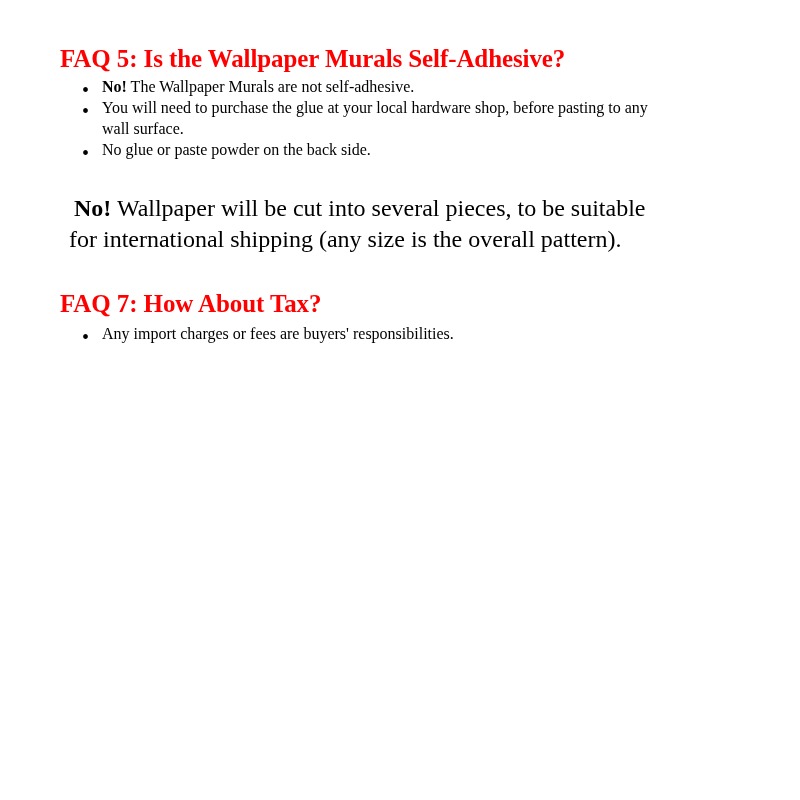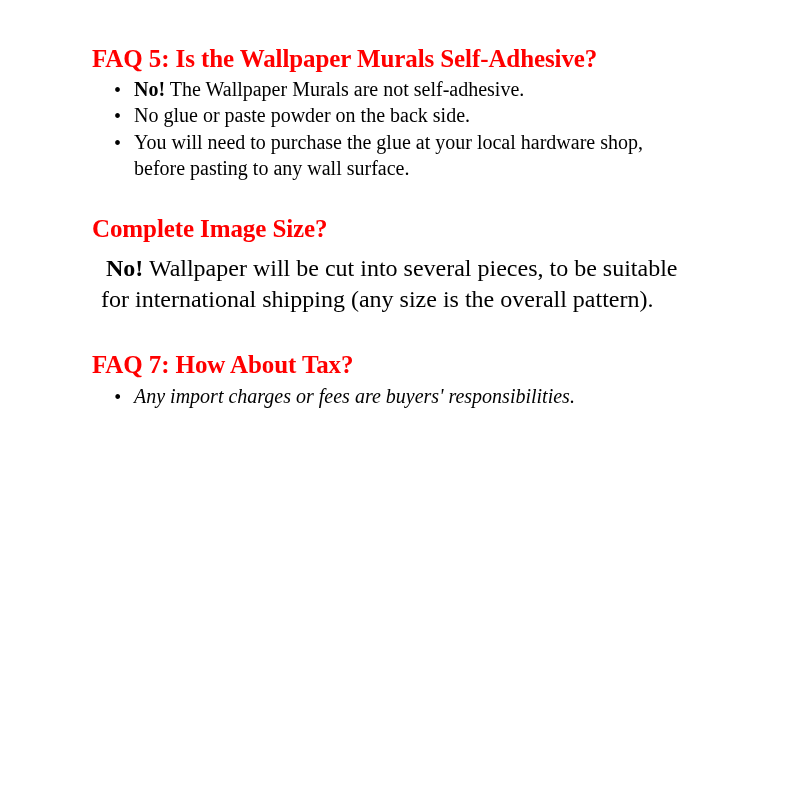--- a/index.html
+++ b/index.html
@@ -12,21 +12,21 @@
     background: #ffffff;
     font-family: "Liberation Serif", serif;
     color: #000000;
     overflow: hidden;
   }
   .page {
     position: relative;
     width: 800px;
     height: 800px;
     box-sizing: border-box;
-    padding: 44px 60px 0 92px;
+    padding: 44px 60px 0 60px;
   }
   .faq-block {
     margin: 0 0 30px 0;
   }
   .faq-heading {
     color: #ff0000;
     font-weight: bold;
     font-size: 25px;
     line-height: 1.22;
     margin: 0 0 2px 0;
@@ -35,21 +35,21 @@
   .faq-heading .heading-line {
     display: block;
   }
   ul.faq-list {
     list-style: none;
     margin: 0;
     padding: 0;
   }
   ul.faq-list li {
     position: relative;
-    font-size: 20px;
+    font-size: 16px;
     line-height: 1.29;
     padding-left: 42px;
     margin: 0 0 1px 0;
     max-width: 560px;
   }
   ul.faq-list li::before {
     content: "\2022";
     position: absolute;
     left: 22px;
     top: -1px;
@@ -66,47 +66,46 @@
     max-width: 580px;
     text-indent: 5px;
   }
   .para-lead {
     font-weight: bold;
   }
   .block-5 { margin-bottom: 32px; }
   .block-6 { margin-bottom: 34px; }
   .block-7 { margin-bottom: 8px; }
   .heading-7 { margin-bottom: 4px; }
-  .list-7 li { max-width: 540px; font-style: italic; }
+  .list-7 li { max-width: 540px; }
 </style>
 </head>
 <body>
 
 <div class="page">
 
   <section class="faq-block block-5">
     <h2 class="faq-heading">
       <span class="heading-line">FAQ 5: Is the Wallpaper Murals Self-Adhesive?</span>
     </h2>
     <ul class="faq-list">
       <li>
         <span class="bold-inline">No!</span><span> The Wallpaper Murals are not self-adhesive.</span>
       </li>
       <li>
-        <span>No glue or paste powder on the back side.</span>
+        <span>You will need to purchase the glue at your local hardware shop, before pasting to any wall surface.</span>
       </li>
       <li>
-        <span>You will need to purchase the glue at your local hardware shop, before pasting to any wall surface.</span>
+        <span>No glue or paste powder on the back side.</span>
       </li>
     </ul>
   </section>
 
   <section class="faq-block block-6">
     <h2 class="faq-heading">
-      <span class="heading-line">Complete Image Size?</span>
     </h2>
     <p class="faq-para">
       <span class="para-lead">No!</span><span>  Wallpaper will be cut into several pieces, to be suitable for international shipping (any size is the overall pattern).</span>
     </p>
   </section>
 
   <section class="faq-block block-7">
     <h2 class="faq-heading heading-7">
       <span class="heading-line">FAQ 7: How About Tax?</span>
     </h2>

